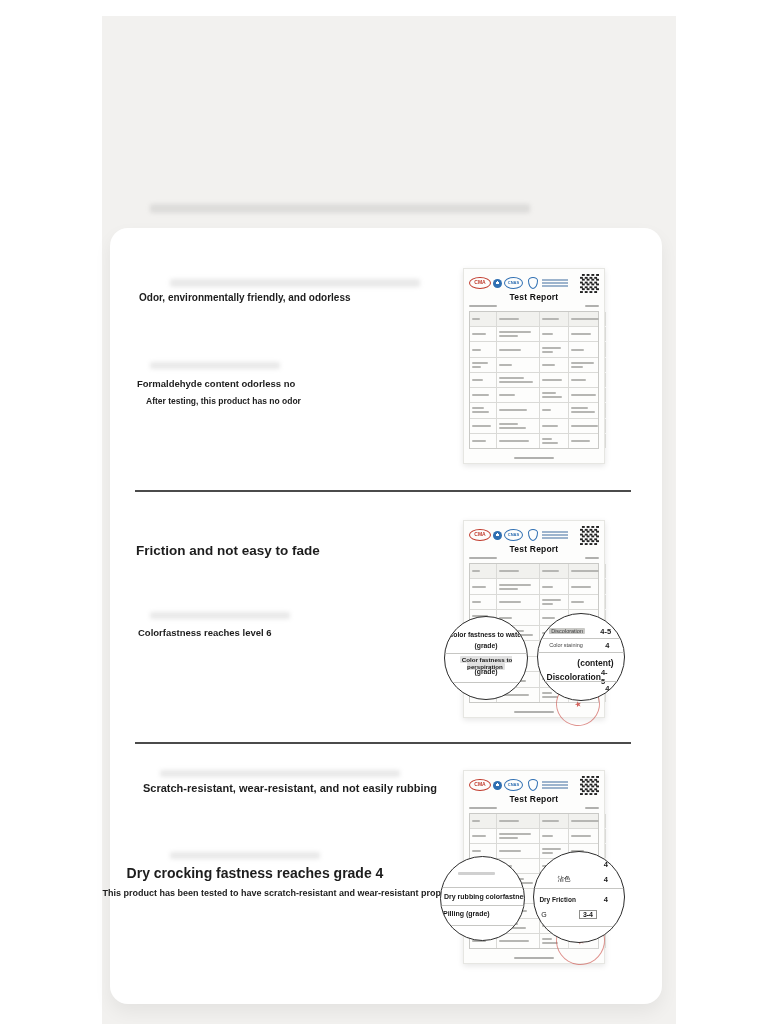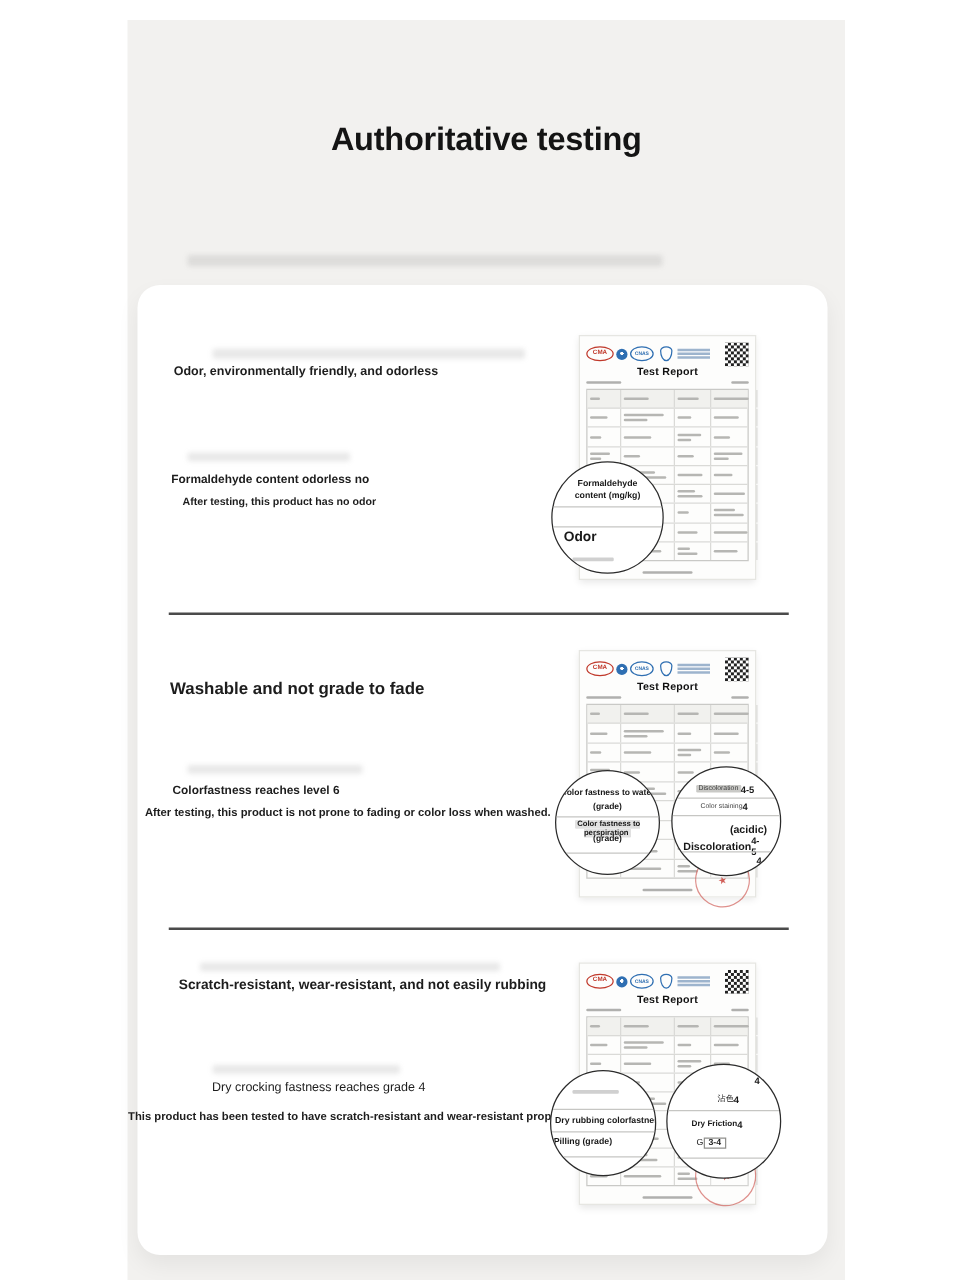--- a/index.html
+++ b/index.html
@@ -14,21 +14,21 @@
 
   
   .txt{position:absolute;color:#1d1d1d}
   .s1-heading{left:139px;top:292px;font-size:10px;font-weight:700}
   .s1-desc-title{left:137px;top:378px;font-size:9.5px;font-weight:700}
   .s1-desc-text{left:146px;top:396px;font-size:8.5px;font-weight:600}
   .s2-heading{left:136px;top:543px;font-size:13.5px;font-weight:700}
   .s2-desc-title{left:138px;top:627px;font-size:9.5px;font-weight:700}
   .s2-desc-text{left:116px;top:645px;font-size:9px;font-weight:600}
   .s3-heading{left:110px;top:780px;width:360px;text-align:center;font-size:11px;font-weight:700;line-height:16px}
-  .s3-desc-title{left:105px;top:865px;width:300px;text-align:center;font-size:10px;font-weight:400}
+  .s3-desc-title{left:105px;top:865px;width:300px;text-align:center;font-size:14px;font-weight:700}
   .s3-desc-text{left:95px;top:888px;width:380px;text-align:center;font-size:9px;font-weight:600}
 
   
   .report{position:absolute;width:140px;background:#fdfdfc;border:1px solid #e6e6e2;box-shadow:0 2px 6px rgba(0,0,0,.10);z-index:1}
   .rp1{left:463px;top:268px;height:194px}
   .rp2{left:463px;top:520px;height:196px}
   .rp3{left:463px;top:770px;height:192px}
   .rpt-logos{position:absolute;top:4px;left:5px;right:5px;height:20px;display:flex;align-items:center;gap:2px}
   .logo-cma{width:20px;height:10px;border:1px solid #c0392b;border-radius:50%;color:#c0392b;font-size:5px;font-weight:700;line-height:9px;text-align:center;flex:none}
   .logo-dot{width:9px;height:9px;border-radius:50%;background:radial-gradient(circle at 50% 42%,#fff 0 1.3px,#2f6fb2 1.4px);flex:none}
@@ -51,21 +51,21 @@
   .tcell:nth-child(3){flex:0 0 19%}
   .tcell:nth-child(4){flex:0 0 25%}
   .tcell:nth-child(5){flex:1 1 auto;border-right:none}
   .tcell i{height:2px;background:#b6b6b3;border-radius:1px;margin:1px 0;display:block;flex:none}
   .rpt-footer{position:absolute;bottom:4px;left:0;right:0;display:flex;justify-content:center;gap:4px}
 
   
   .zoomc{position:absolute;border-radius:50%;background:#fff;border:1.6px solid #2b2b2b;overflow:hidden;box-sizing:border-box;z-index:4}
   .zline{position:absolute;left:0;right:0;height:1px;background:#c6c6c3}
   .ztext{position:absolute;left:0;right:0;text-align:center;color:#181818}
-  .zrow{position:absolute;display:flex;justify-content:center;align-items:center;color:#181818}
+  .zrow{position:absolute;display:flex;justify-content:space-between;align-items:center;color:#181818}
   .chip{background:rgba(70,70,70,.16);padding:0 2px;border-radius:1px}
   .chipdark{background:#c9c9c6;color:#3a3a3a;padding:0 2px;border-radius:1px}
   .valbox{border:1px solid #8f8f8c;padding:0 3px;font-weight:700}
   .graybar{position:absolute;height:3px;background:rgba(120,120,120,.35);border-radius:1px}
   .redbit{position:absolute;height:2px;background:rgba(197,55,47,.6);border-radius:1px}
 
   .zc1l{left:441px;top:369px;width:90px;height:90px}
   .zc1r{left:537px;top:366px;width:82px;height:82px}
   .zc2l{left:444px;top:616px;width:84px;height:84px}
   .zc2r{left:537px;top:613px;width:88px;height:88px}
@@ -75,21 +75,20 @@
   .stamp{position:absolute;border-radius:50%;border:1.6px solid rgba(197,55,47,.55);z-index:2;display:flex;align-items:center;justify-content:center;color:rgba(197,55,47,.8);transform:rotate(-14deg);background:rgba(255,255,255,.2)}
   .st2{left:556px;top:682px;width:42px;height:42px;font-size:8px}
   .st3{left:556px;top:916px;width:47px;height:47px;font-size:9px}
 </style>
 </head>
 <body>
 
 <div class="stage">
   <div class="panel"></div>
 
-  <div class="page-title">Authoritative testing</div>
 
   <div class="smudge" style="left:150px;top:204px;width:380px;height:9px"></div>
 
   <div class="card"></div>
 
   <div class="smudge" style="left:170px;top:279px;width:250px;height:8px"></div>
   <div class="txt s1-heading">Odor, environmentally friendly, and odorless</div>
   <div class="smudge" style="left:150px;top:362px;width:130px;height:7px"></div>
   <div class="txt s1-desc-title">Formaldehyde content odorless no</div>
   <div class="txt s1-desc-text">After testing, this product has no odor</div>
@@ -278,34 +277,26 @@
           <div class="tcell">
             <i style="width: 76%;"></i>
           </div>
         </div>
       </div>
     <div class="rpt-footer">
         <span class="bar w40"></span>
       </div>
   </div>
 
-  <div class="zoomc zc1l">
-    <div class="ztext" style="top:16%;font-size:7px;font-weight:700;line-height:1.25;padding:0 9px">Formaldehyde content (mg/kg)</div>
-    <div class="zline" style="top:40%"></div>
-    <div class="zline" style="top:58%"></div>
-    <div class="ztext" style="top:61%;left:9px;right:auto;font-size:11px;font-weight:800">Odor</div>
-    <div class="graybar" style="bottom:10%;left:18%;width:38%"></div>
-  </div>
 
   <div class="divider d1"></div>
 
-  <div class="txt s2-heading">Washable and not grade to fade</div>
+  <div class="txt s2-heading">Friction and not easy to fade</div>
   <div class="smudge" style="left:150px;top:612px;width:140px;height:7px"></div>
   <div class="txt s2-desc-title">Colorfastness reaches level 6</div>
-  <div class="txt s2-desc-text">After testing, this product is not prone to fading or color loss when washed.</div>
 
   <div class="report rp2">
     <div class="rpt-logos">
       <span class="logo-cma">CMA</span>
       <span class="logo-dot"></span>
       <span class="logo-cnas">CNAS</span>
       <span class="logo-shield"></span>
       <span class="logo-lines">
           <i></i>
           <i></i>
@@ -507,21 +498,21 @@
       <span class="chipdark" style="font-size:5.5px">Discoloration</span>
       <span style="font-size:7.5px;font-weight:700">4-5</span>
     </div>
     <div class="zline" style="top:28%"></div>
     <div class="zrow" style="top:31%;left:13%;right:17%">
       <span style="font-size:5.5px;color:#444">Color staining</span>
       <span style="font-size:7.5px;font-weight:700">4</span>
     </div>
     <div class="zline" style="top:44%"></div>
     <div class="zrow" style="top:51%;left:13%;right:12%;justify-content:flex-end">
-      <span style="font-size:8.5px;font-weight:700">(acidic)</span>
+      <span style="font-size:8.5px;font-weight:700">(content)</span>
     </div>
     <div class="zrow" style="top:63%;left:10%;right:15%">
       <span style="font-size:8.5px;font-weight:700">Discoloration</span>
       <span style="font-size:7.5px;font-weight:700">4-5</span>
     </div>
     <div class="zline" style="top:78%"></div>
     <div class="zrow" style="top:81%;left:13%;right:17%;justify-content:flex-end">
       <span style="font-size:7.5px;font-weight:700">4</span>
     </div>
   </div>

